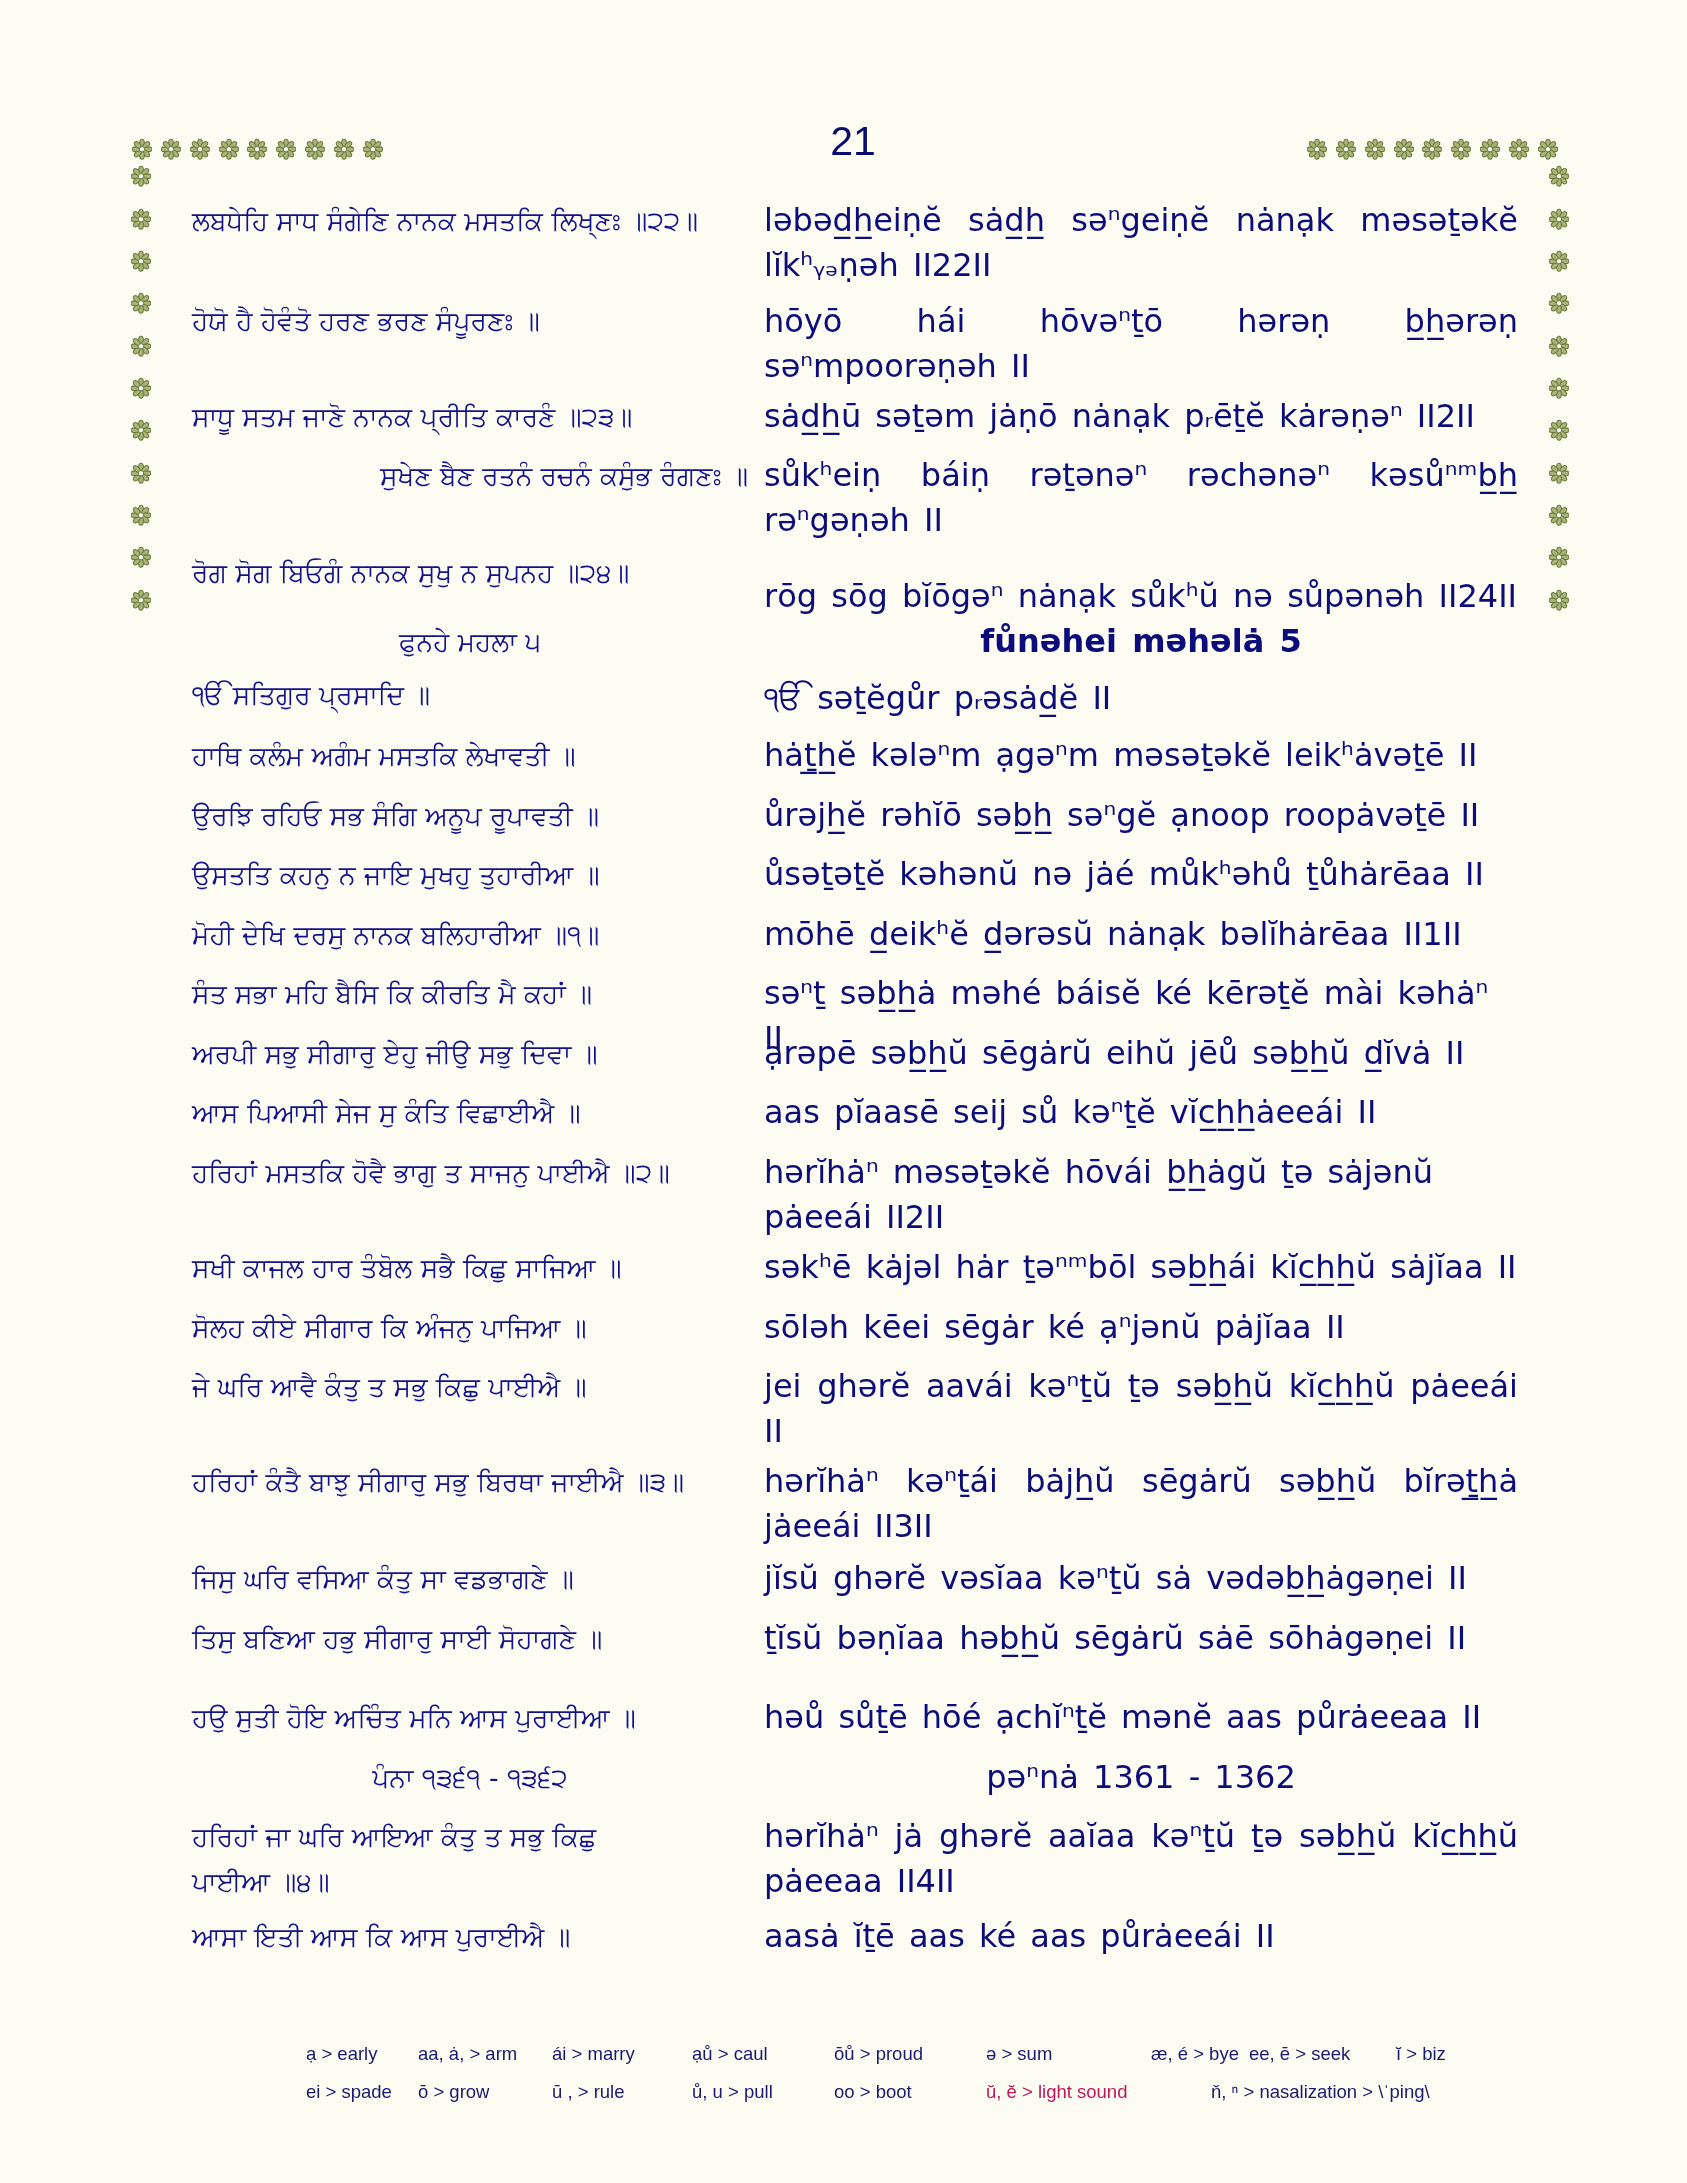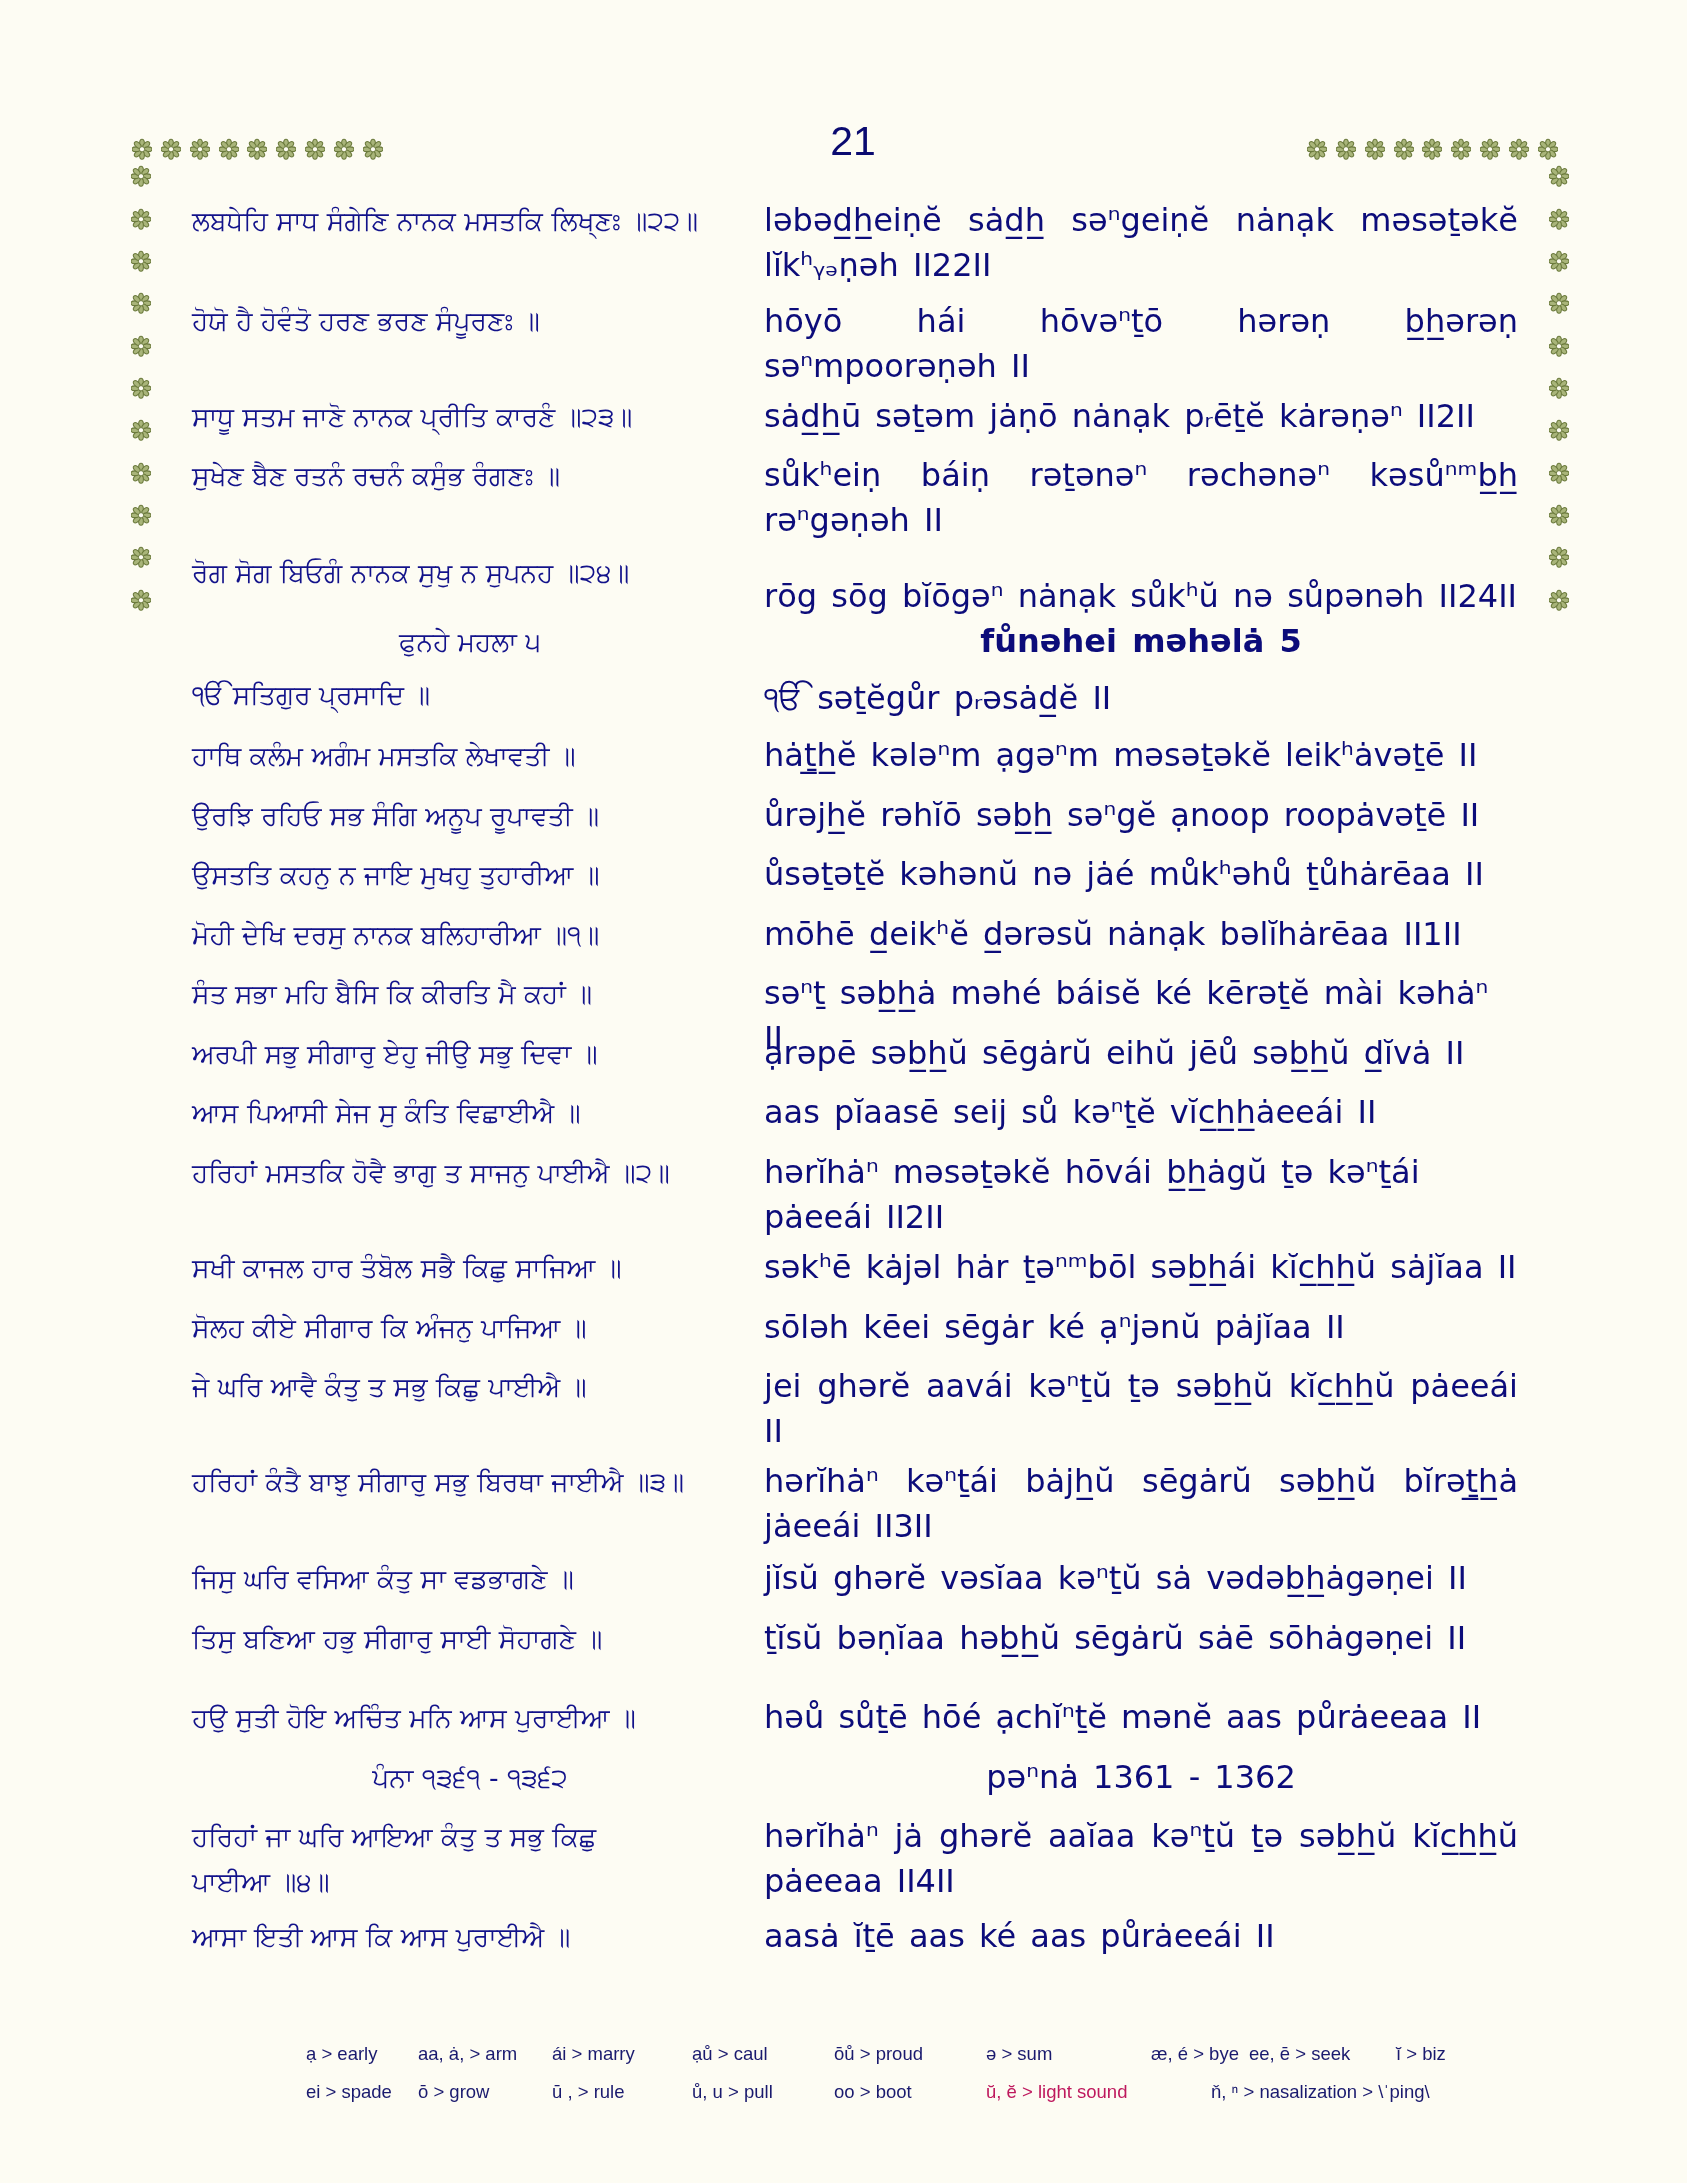--- a/index.html
+++ b/index.html
@@ -574,21 +574,21 @@
 <div>
   <div class="gur" style="top:198px;">ਲਬਧੇਹਿ ਸਾਧ ਸੰਗੇਣਿ ਨਾਨਕ ਮਸਤਕਿ ਲਿਖ੍ਣਃ ॥੨੨॥</div>
   <div class="tr justify" style="top:198px;">ləbəd̲h̲eiṇĕ sȧd̲h̲ səⁿgeiṇĕ nȧnạk məsəṯəkĕ lĭkʰᵧₔṇəh II22II</div>
 
   <div class="gur" style="top:298px;">ਹੋਯੋ ਹੈ ਹੋਵੰਤੋ ਹਰਣ ਭਰਣ ਸੰਪੂਰਣਃ ॥</div>
   <div class="tr justify" style="top:299px;">hōyō hái hōvəⁿṯō hərəṇ b̲h̲ərəṇ səⁿmpoorəṇəh II</div>
 
   <div class="gur" style="top:394px;">ਸਾਧੂ ਸਤਮ ਜਾਣੋ ਨਾਨਕ ਪ੍ਰੀਤਿ ਕਾਰਣੰ ॥੨੩॥</div>
   <div class="tr" style="top:394px;">sȧd̲h̲ū səṯəm jȧṇō nȧnạk pᵣēṯĕ kȧrəṇəⁿ II2II</div>
 
-  <div class="gur" style="top:453px;">ਸੁਖੇਣ ਬੈਣ ਰਤਨੰ ਰਚਨੰ ਕਸੁੰਭ ਰੰਗਣਃ ॥</div>
+  <div class="gur" style="top:453px;text-align:right;">ਸੁਖੇਣ ਬੈਣ ਰਤਨੰ ਰਚਨੰ ਕਸੁੰਭ ਰੰਗਣਃ ॥</div>
   <div class="tr justify" style="top:453px;">sůkʰeiṇ báiṇ rəṯənəⁿ rəchənəⁿ kəsůⁿᵐb̲h̲ rəⁿgəṇəh II</div>
 
   <div class="gur" style="top:550px;">ਰੋਗ ਸੋਗ ਬਿਓਗੰ ਨਾਨਕ ਸੁਖੁ ਨ ਸੁਪਨਹ ॥੨੪॥</div>
   <div class="tr" style="top:550px;margin-top:24px;">rōg sōg bĭōgəⁿ nȧnạk sůkʰŭ nə sůpənəh II24II</div>
 </div>
 
 <div class="gur center-g" style="top:619px;">ਫੁਨਹੇ ਮਹਲਾ ੫</div>
 <div class="tr center-t" style="top:619px;font-weight:bold;">fůnəhei məhəlȧ 5</div>
 
 <div class="gur" style="top:672px;">ੴ ਸਤਿਗੁਰ ਪ੍ਰਸਾਦਿ ॥</div>
@@ -613,21 +613,21 @@
   <div class="gur" style="top:971px;">ਸੰਤ ਸਭਾ ਮਹਿ ਬੈਸਿ ਕਿ ਕੀਰਤਿ ਮੈ ਕਹਾਂ ॥</div>
   <div class="tr" style="top:971px;">səⁿṯ səb̲h̲ȧ məhé báisĕ ké kērəṯĕ mài kəhȧⁿ II</div>
 
   <div class="gur" style="top:1031px;">ਅਰਪੀ ਸਭੁ ਸੀਗਾਰੁ ਏਹੁ ਜੀਉ ਸਭੁ ਦਿਵਾ ॥</div>
   <div class="tr" style="top:1031px;">ạrəpē səb̲h̲ŭ sēgȧrŭ eihŭ jēů səb̲h̲ŭ d̲ĭvȧ II</div>
 
   <div class="gur" style="top:1090px;">ਆਸ ਪਿਆਸੀ ਸੇਜ ਸੁ ਕੰਤਿ ਵਿਛਾਈਐ ॥</div>
   <div class="tr" style="top:1090px;">aas pĭaasē seij sů kəⁿṯĕ vĭc̲h̲h̲ȧeeái II</div>
 
   <div class="gur" style="top:1150px;">ਹਰਿਹਾਂ ਮਸਤਕਿ ਹੋਵੈ ਭਾਗੁ ਤ ਸਾਜਨੁ ਪਾਈਐ ॥੨॥</div>
-  <div class="tr" style="top:1150px;">hərĭhȧⁿ məsəṯəkĕ hōvái b̲h̲ȧgŭ ṯə kəⁿṯái pȧeeái II2II</div>
+  <div class="tr" style="top:1150px;">hərĭhȧⁿ məsəṯəkĕ hōvái b̲h̲ȧgŭ ṯə sȧjənŭ pȧeeái II2II</div>
 
   <div class="gur" style="top:1245px;">ਸਖੀ ਕਾਜਲ ਹਾਰ ਤੰਬੋਲ ਸਭੈ ਕਿਛੁ ਸਾਜਿਆ ॥</div>
   <div class="tr" style="top:1245px;">səkʰē kȧjəl hȧr ṯəⁿᵐbōl səb̲h̲ái kĭc̲h̲h̲ŭ sȧjĭaa II</div>
 
   <div class="gur" style="top:1305px;">ਸੋਲਹ ਕੀਏ ਸੀਗਾਰ ਕਿ ਅੰਜਨੁ ਪਾਜਿਆ ॥</div>
   <div class="tr" style="top:1305px;">sōləh kēei sēgȧr ké ạⁿjənŭ pȧjĭaa II</div>
 
   <div class="gur" style="top:1364px;">ਜੇ ਘਰਿ ਆਵੈ ਕੰਤੁ ਤ ਸਭੁ ਕਿਛੁ ਪਾਈਐ ॥</div>
   <div class="tr justify" style="top:1364px;">jei ghərĕ aavái kəⁿṯŭ ṯə səb̲h̲ŭ kĭc̲h̲h̲ŭ pȧeeái II</div>
 

